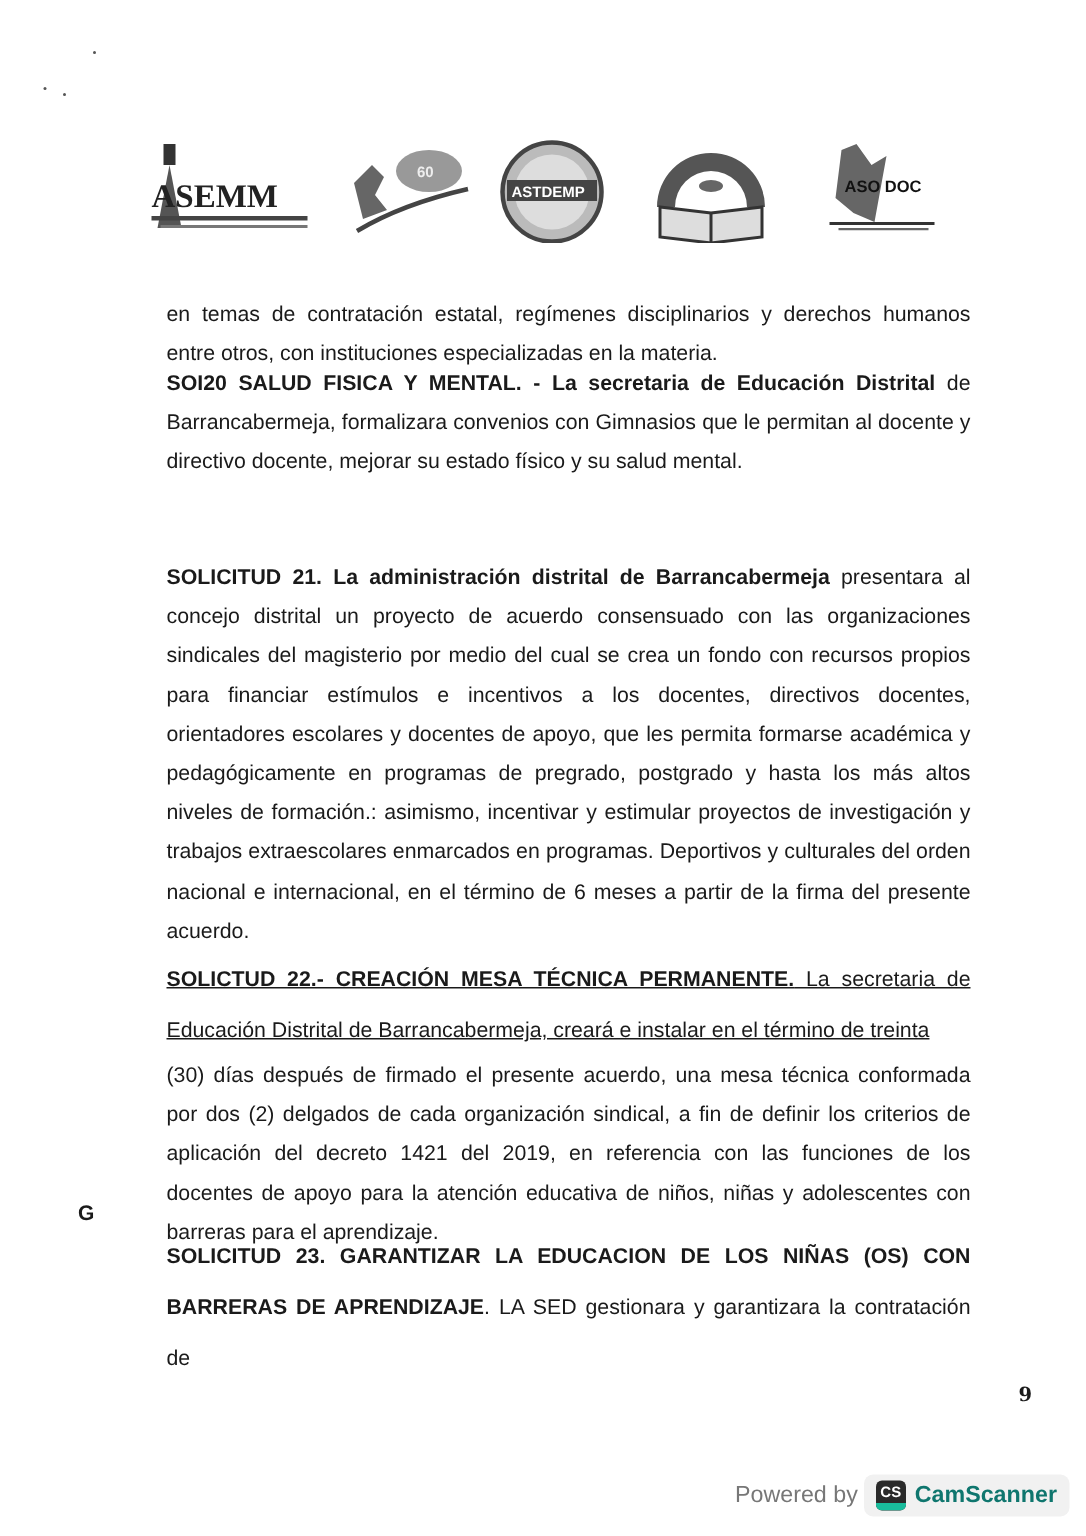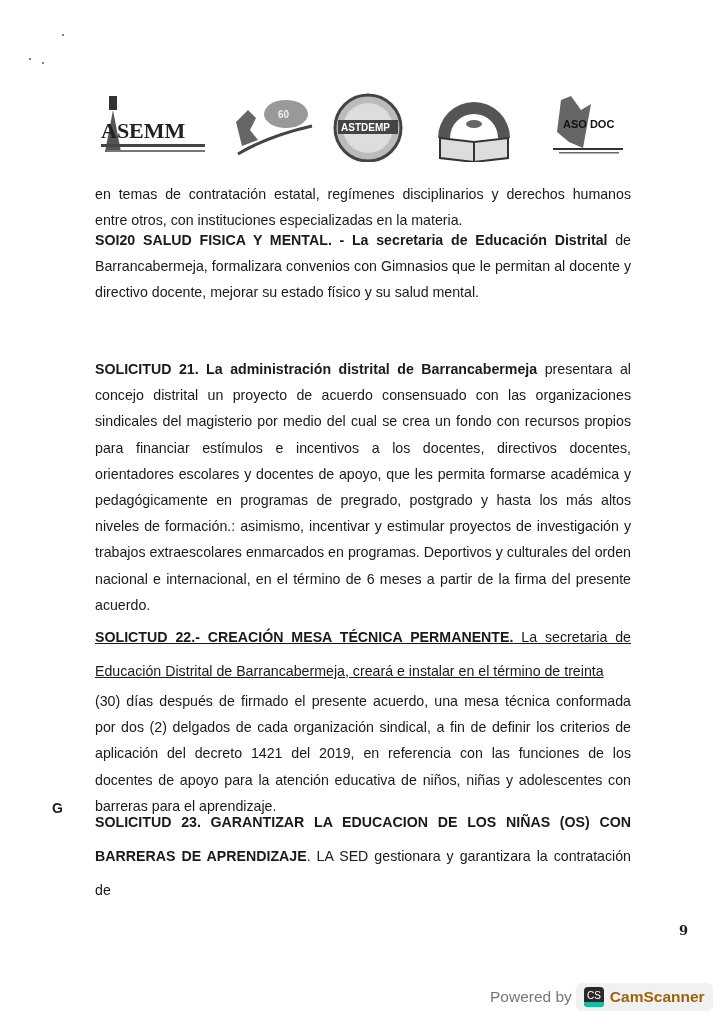--- a/index.html
+++ b/index.html
@@ -2,35 +2,35 @@
 <html><head>
 <meta charset="utf-8">
 <style>
   html, body { margin: 0; padding: 0; background: #ffffff; }
   body { width: 724px; height: 1024px; position: relative; overflow: hidden;
          font-family: "Liberation Sans", sans-serif; color: #1a1a1a; }
   .speck { position: absolute; width: 2px; height: 2px; border-radius: 50%; background: #555; }
   .logos { position: absolute; top: 92px; left: 92px; width: 540px; height: 70px; }
   .logo { position: absolute; top: 0; height: 70px; }
   .para { position: absolute; left: 95px; width: 536px; font-size: 14.2px; line-height: 26.2px;
-          text-align: justify; margin: 0; }
+          text-align: justify; margin: 16px; }
   .para b { font-weight: bold; }
   .wide { line-height: 34px; }
   .margin-g { position: absolute; left: 52px; top: 800px; font-size: 14px; font-weight: bold; }
   .pagenum { position: absolute; left: 679px; top: 923px; font-size: 13px; font-weight: bold;
              font-family: "DejaVu Serif", serif; }
   .cam { position: absolute; left: 490px; top: 983px; display: flex; align-items: center; gap: 4px; }
   .powered { color: #777; font-size: 15.5px; }
   .cam-badge { display: flex; align-items: center; gap: 6px; background: #f1f1f1; border-radius: 6px;
                padding: 4px 8px; }
   .cs-icon { width: 20px; height: 20px; border-radius: 4px; background: #2a2a2a; position: relative;
-             color: #fff; font-size: 10px; font-weight: normal; display: flex; align-items: center;
+             color: #fff; font-size: 10px; font-weight: bold; display: flex; align-items: center;
              justify-content: center; overflow: hidden; }
   .cs-icon::after { content: ""; position: absolute; left: 0; right: 0; bottom: 0; height: 5px; background: #19bc9c; }
-  .cam-name { color: #a16207; font-size: 15.5px; font-weight: bold; }
+  .cam-name { color: #0f766e; font-size: 15.5px; font-weight: bold; }
 </style>
 </head>
 <body>
 
 <div class="speck" style="left:62px;top:34px;"></div>
 <div class="speck" style="left:29px;top:58px;"></div>
 <div class="speck" style="left:42px;top:62px;"></div>
 
 <div class="logos">
   <svg class="logo" style="left:5px;width:112px;" viewBox="0 0 112 70">

